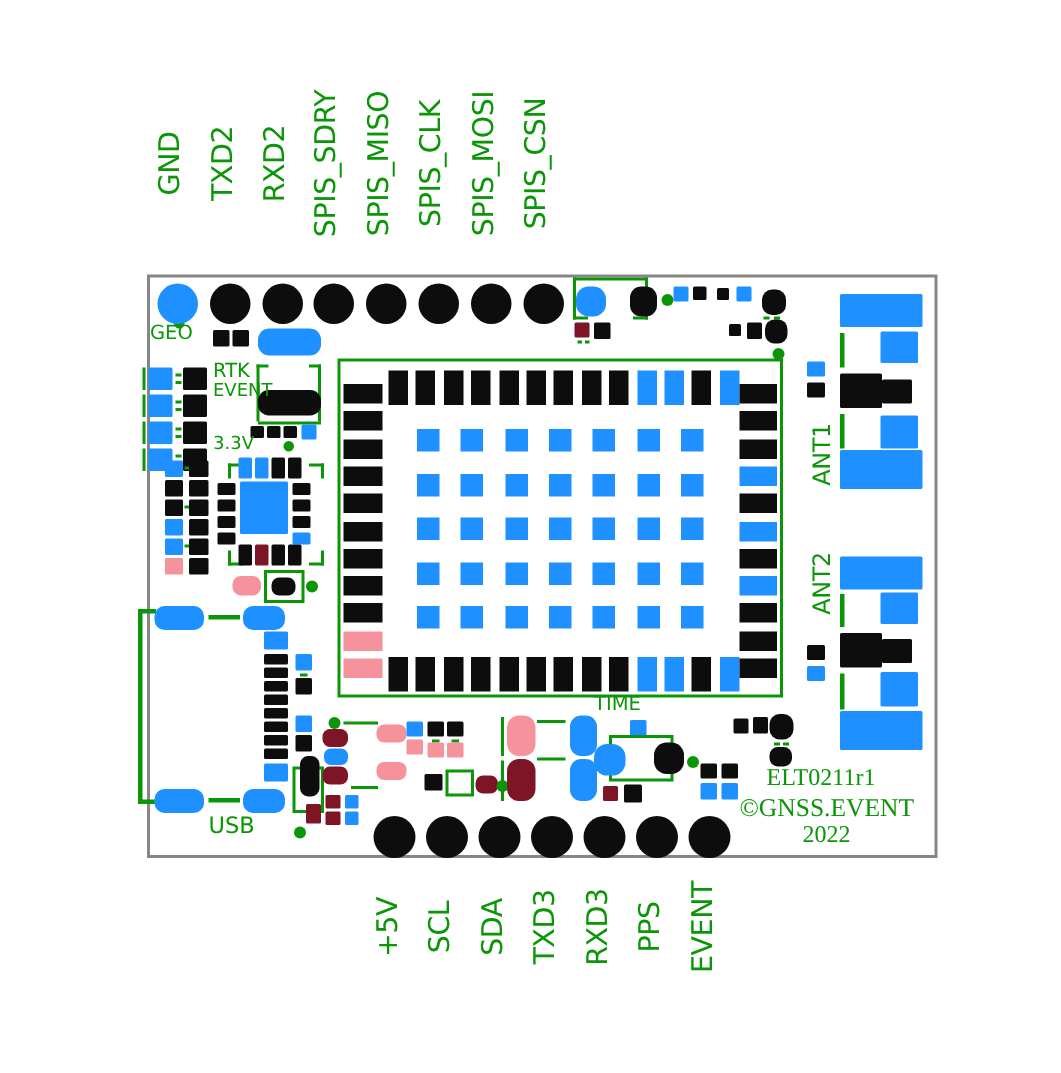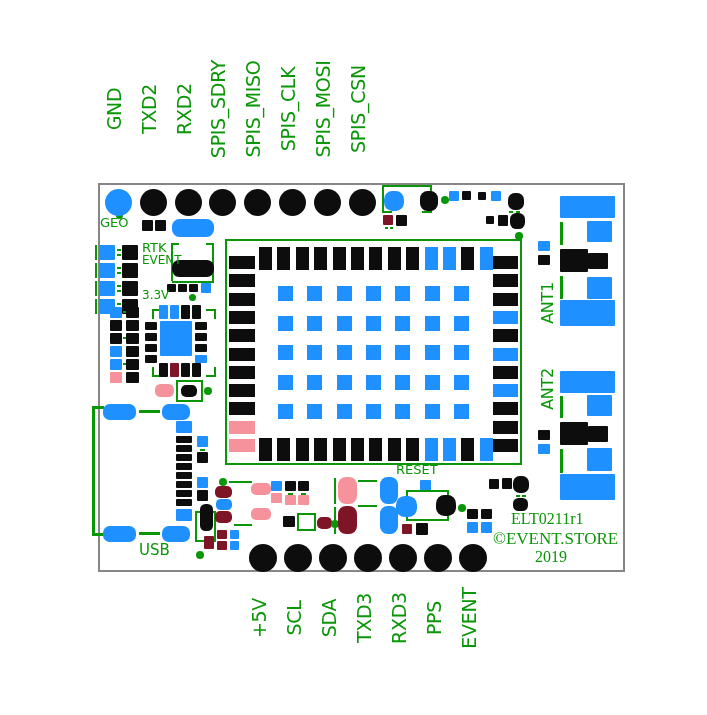--- a/index.html
+++ b/index.html
@@ -340,18 +340,18 @@
       <div class="vlabel" style="left: 434px; top: 618px; font-size: 19px;">PPS</div>
       <div class="sh" style="left: 459px; top: 544px; width: 28px; height: 28px; background: rgb(13, 13, 13); border-radius: 50%;"></div>
       <div class="vlabel" style="left: 469px; top: 618px; font-size: 19px;">EVENT</div>
       <div class="vlabel" style="left: 548px; top: 303px; font-size: 16px;">ANT1</div>
       <div class="vlabel" style="left: 548px; top: 389px; font-size: 16px;">ANT2</div>
       <div class="hlabel" style="left: 100px; top: 216px; font-size: 13px;">GEO</div>
       <div class="hlabel" style="left: 142px; top: 241px; font-size: 13px;">RTK</div>
       <div class="hlabel" style="left: 142px; top: 254px; font-size: 12px;">EVENT</div>
       <div class="hlabel" style="left: 142px; top: 289px; font-size: 12px;">3.3V</div>
       <div class="hlabel" style="left: 139px; top: 543px; font-size: 15px;">USB</div>
-      <div class="hlabel" style="left: 396px; top: 463px; font-size: 13px;">RESET</div>
+      <div class="hlabel" style="left: 396px; top: 463px; font-size: 13px;">TIME</div>
     </div>
   <div class="ftext f-model">ELT0211r1</div>
-  <div class="ftext f-copy">©EVENT.STORE</div>
-  <div class="ftext f-year">2019</div>
+  <div class="ftext f-copy">©GNSS.EVENT</div>
+  <div class="ftext f-year">2022</div>
 </div>
 
 </body></html>

